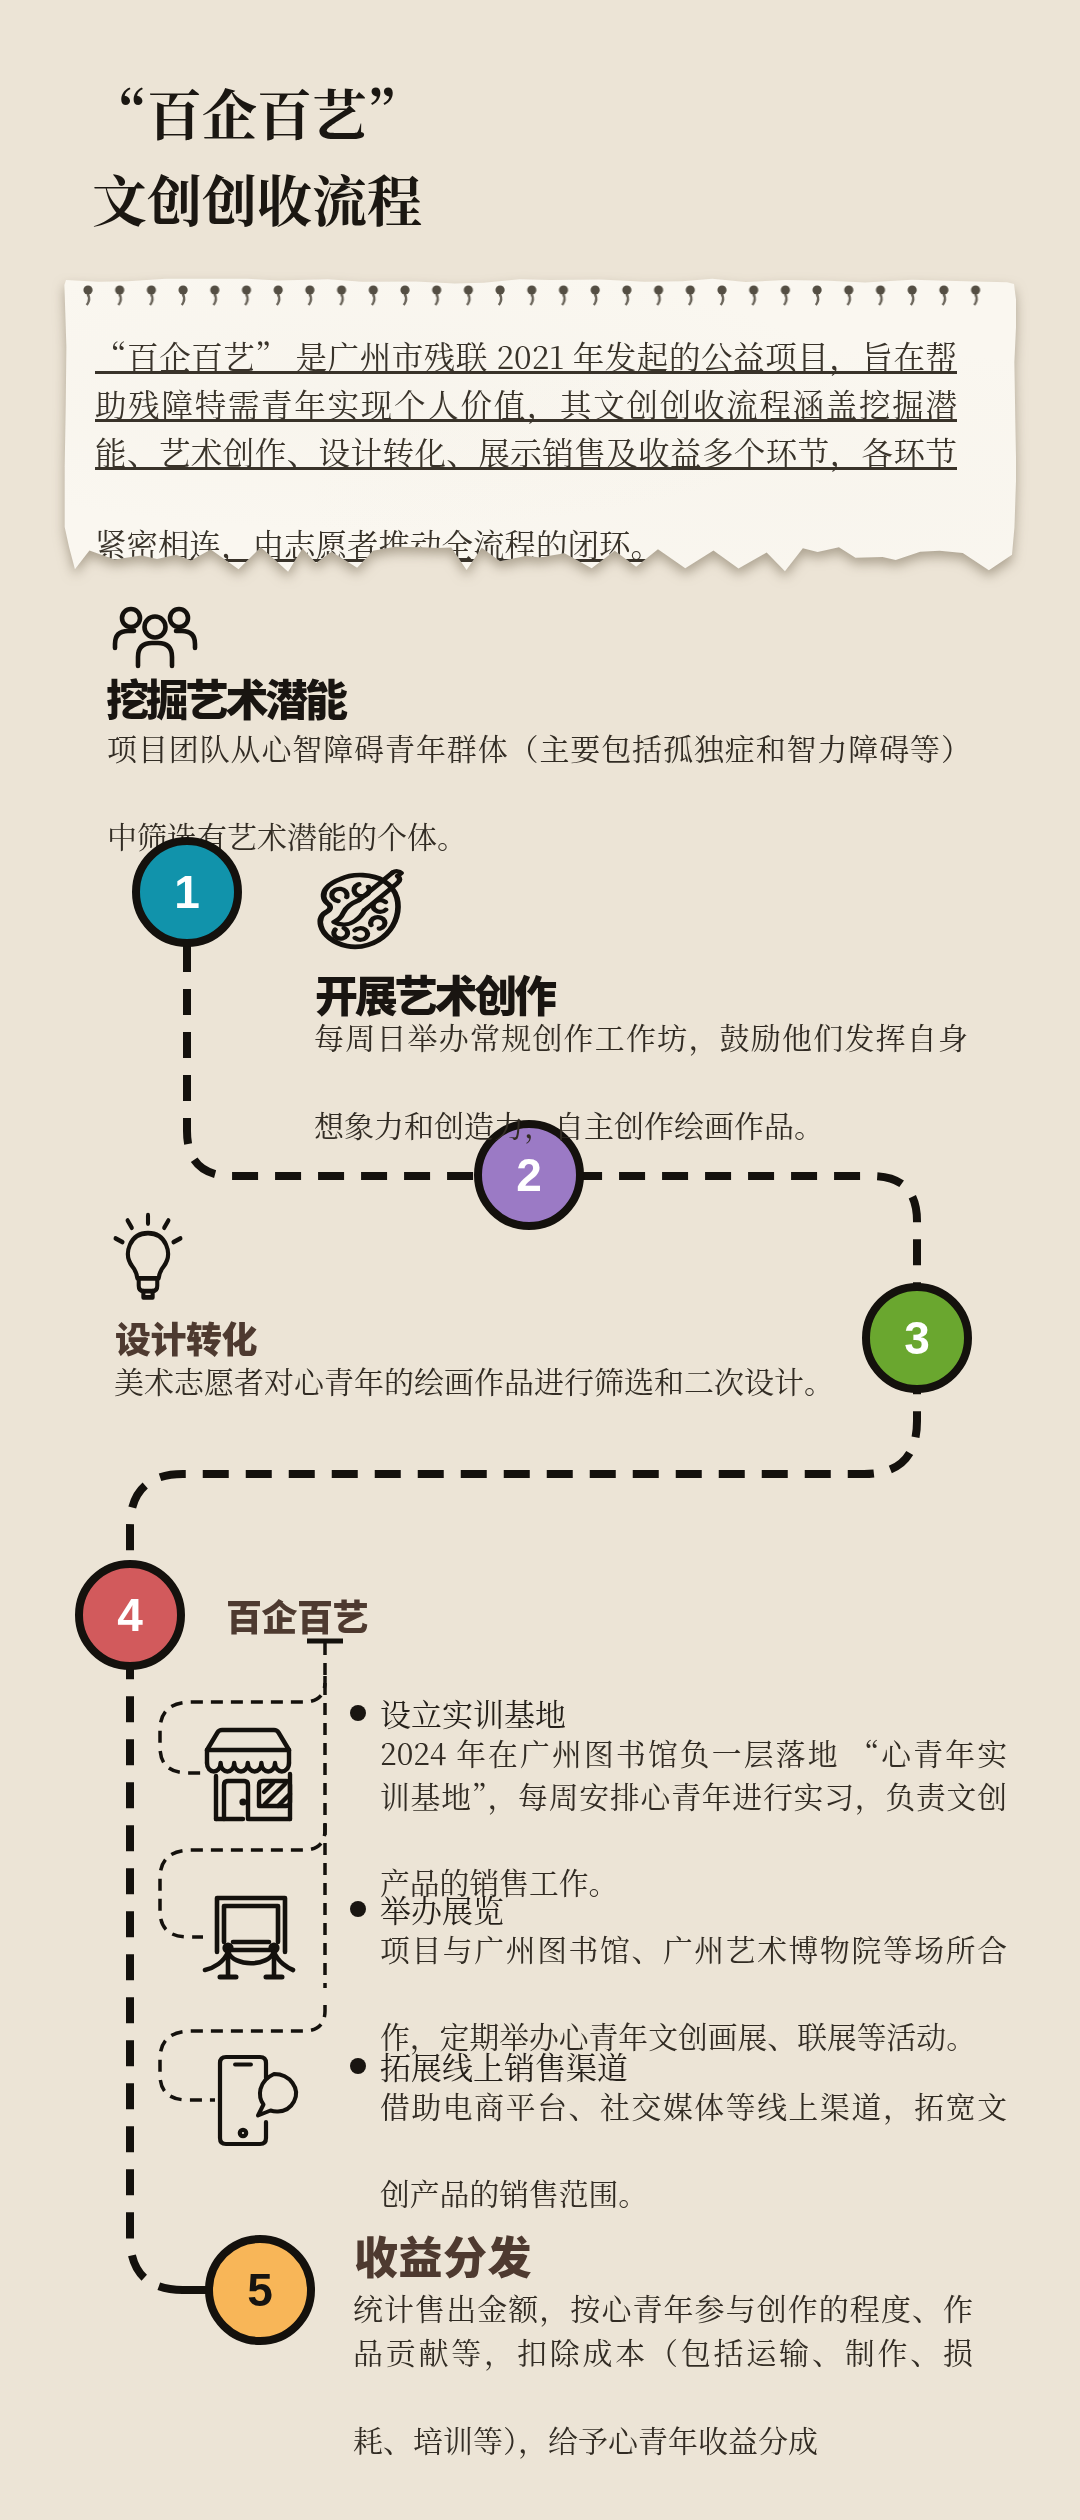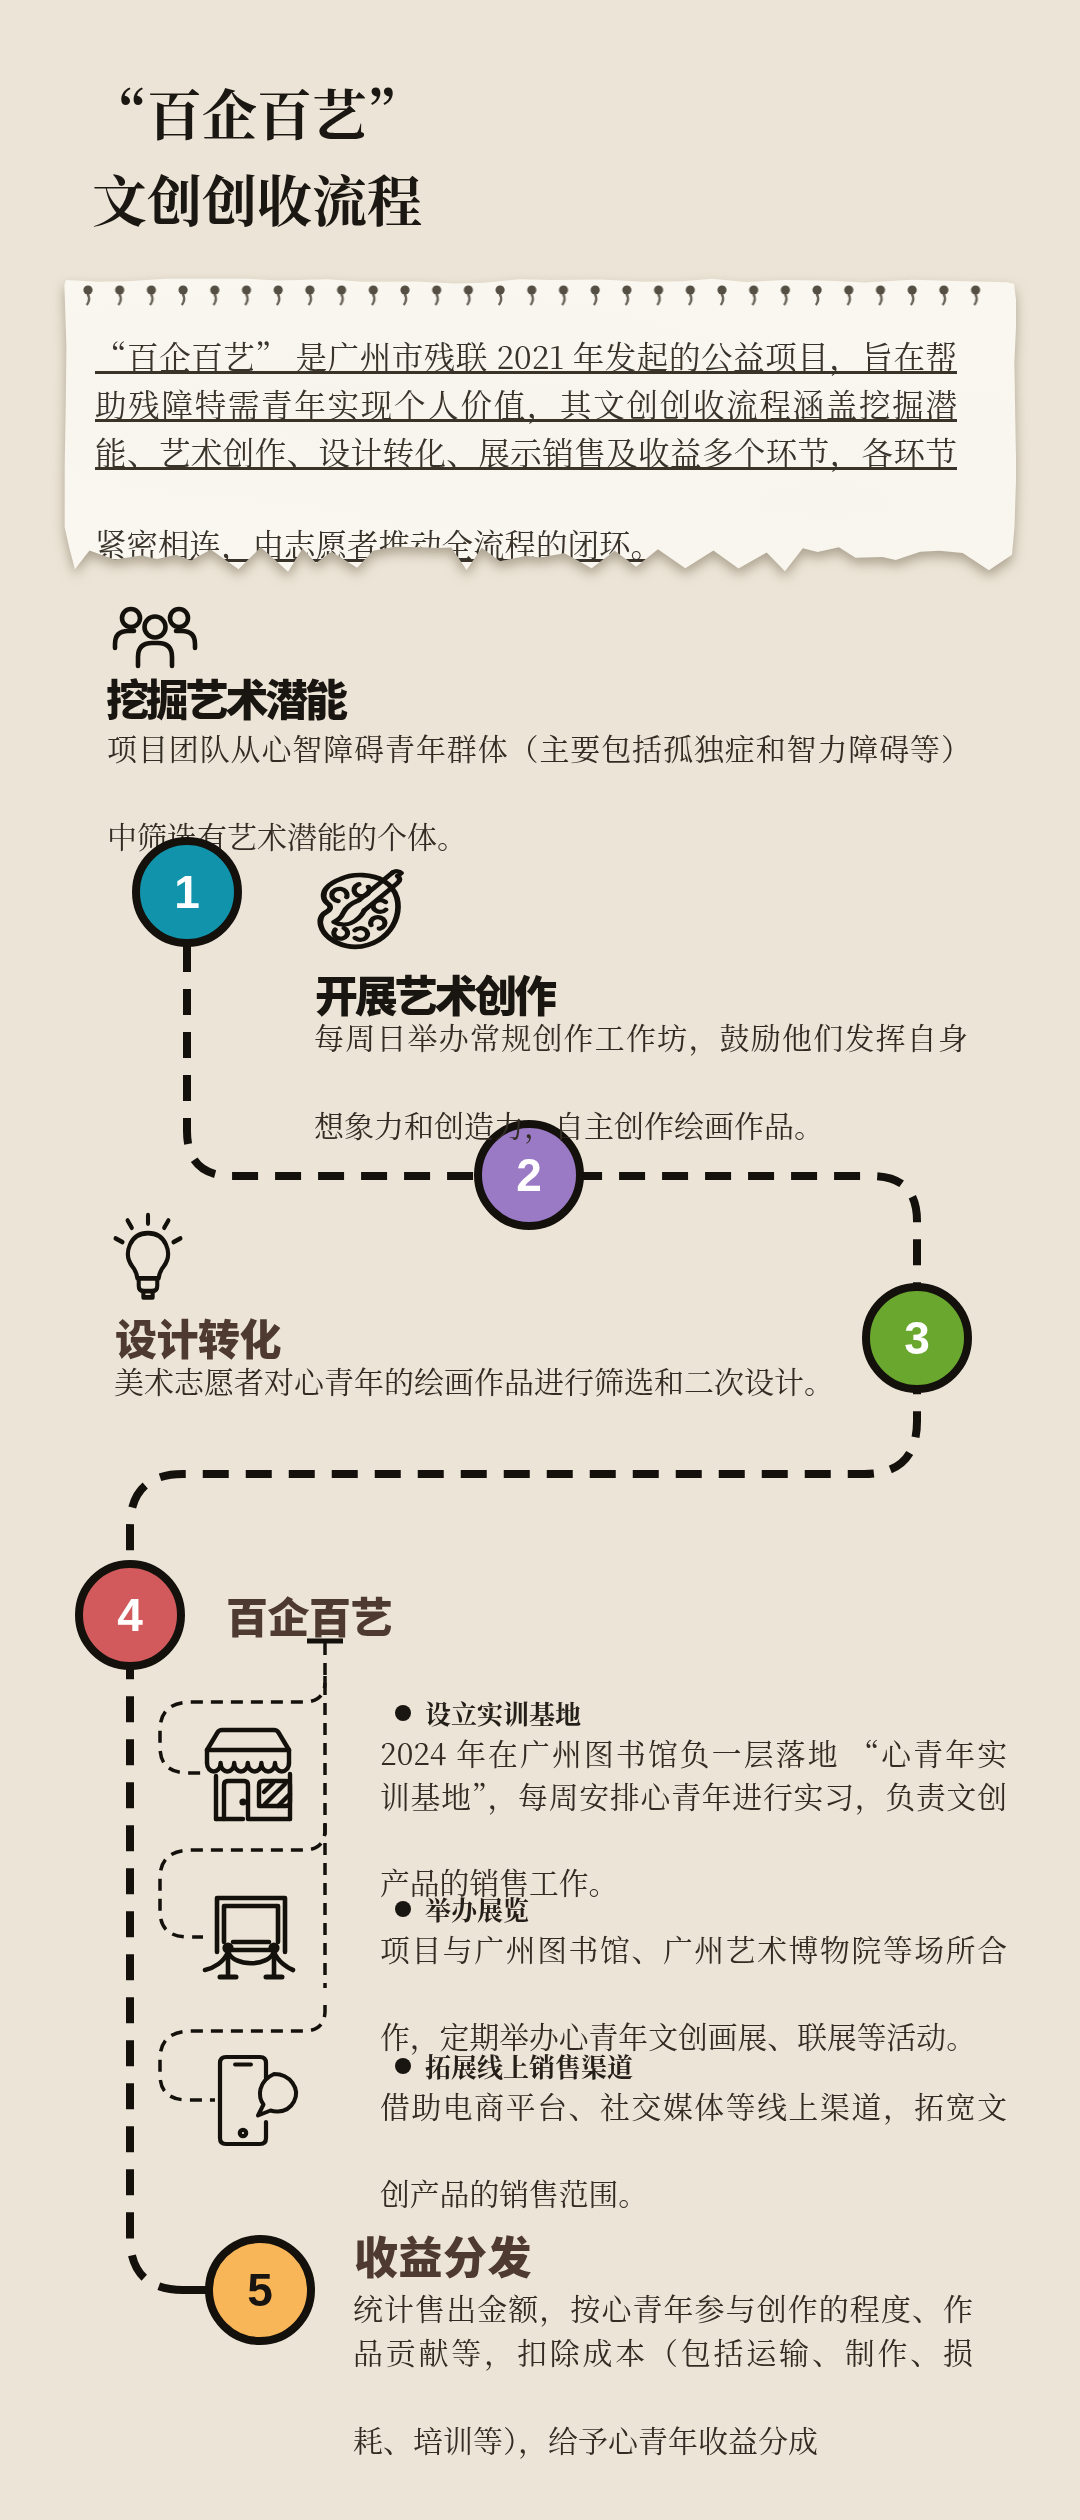--- a/index.html
+++ b/index.html
@@ -34,21 +34,21 @@
   }
   
   .tline{text-align:justify;text-align-last:justify;}
   .tline.tlast{text-align-last:auto;margin-top:44px;}
   
   .h-sans{
     font-family:"Noto Sans CJK SC","Noto Sans SC","DejaVu Sans",sans-serif;
     font-weight:900;font-size:43px;line-height:50px;letter-spacing:-3.2px;color:#191511;
     white-space:nowrap;
   }
-  .h-brown{color:#4e3a30;font-size:42px;letter-spacing:-0.5px;}
+  .h-brown{color:#4e3a30;font-size:36px;letter-spacing:-0.5px;}
   .body-serif{font-size:30px;line-height:46px;color:#322c24;}
   
   .discover-head{left:106px;top:672px;}
   .discover-body{left:107px;top:725px;width:864px;line-height:44px;}
   
   .circle{
     width:94px;height:94px;border-radius:50%;
     border:8px solid #14110d;
     display:flex;align-items:center;justify-content:center;
     font-family:"Liberation Sans","DejaVu Sans",sans-serif;
@@ -59,22 +59,22 @@
   
   .step1-head{left:315px;top:968px;}
   .step1-body{left:314px;top:1014px;width:654px;line-height:44px;}
   
   .step3-head{left:115px;top:1312px;}
   .step3-body{left:114px;top:1357px;width:800px;}
   
   .step4-head{left:226px;top:1590px;}
   .subitem{left:380px;width:627px;}
   .si-head{
-    font-size:26px;line-height:36px;font-weight:700;color:#241f19;
-    position:relative;white-space:nowrap;margin-left:45px;
+    font-size:31px;line-height:36px;font-weight:400;color:#241f19;
+    position:relative;white-space:nowrap;
   }
   .si-bullet{
     position:absolute;left:-30px;top:10px;
     width:16px;height:16px;border-radius:50%;background:#191511;
   }
   .si-body{font-size:29.8px;line-height:42.5px;color:#322c24;margin-top:1px;}
   .sub1{top:1695px;}
   .sub2{top:1891px;}
   .sub3{top:2048px;}
   

